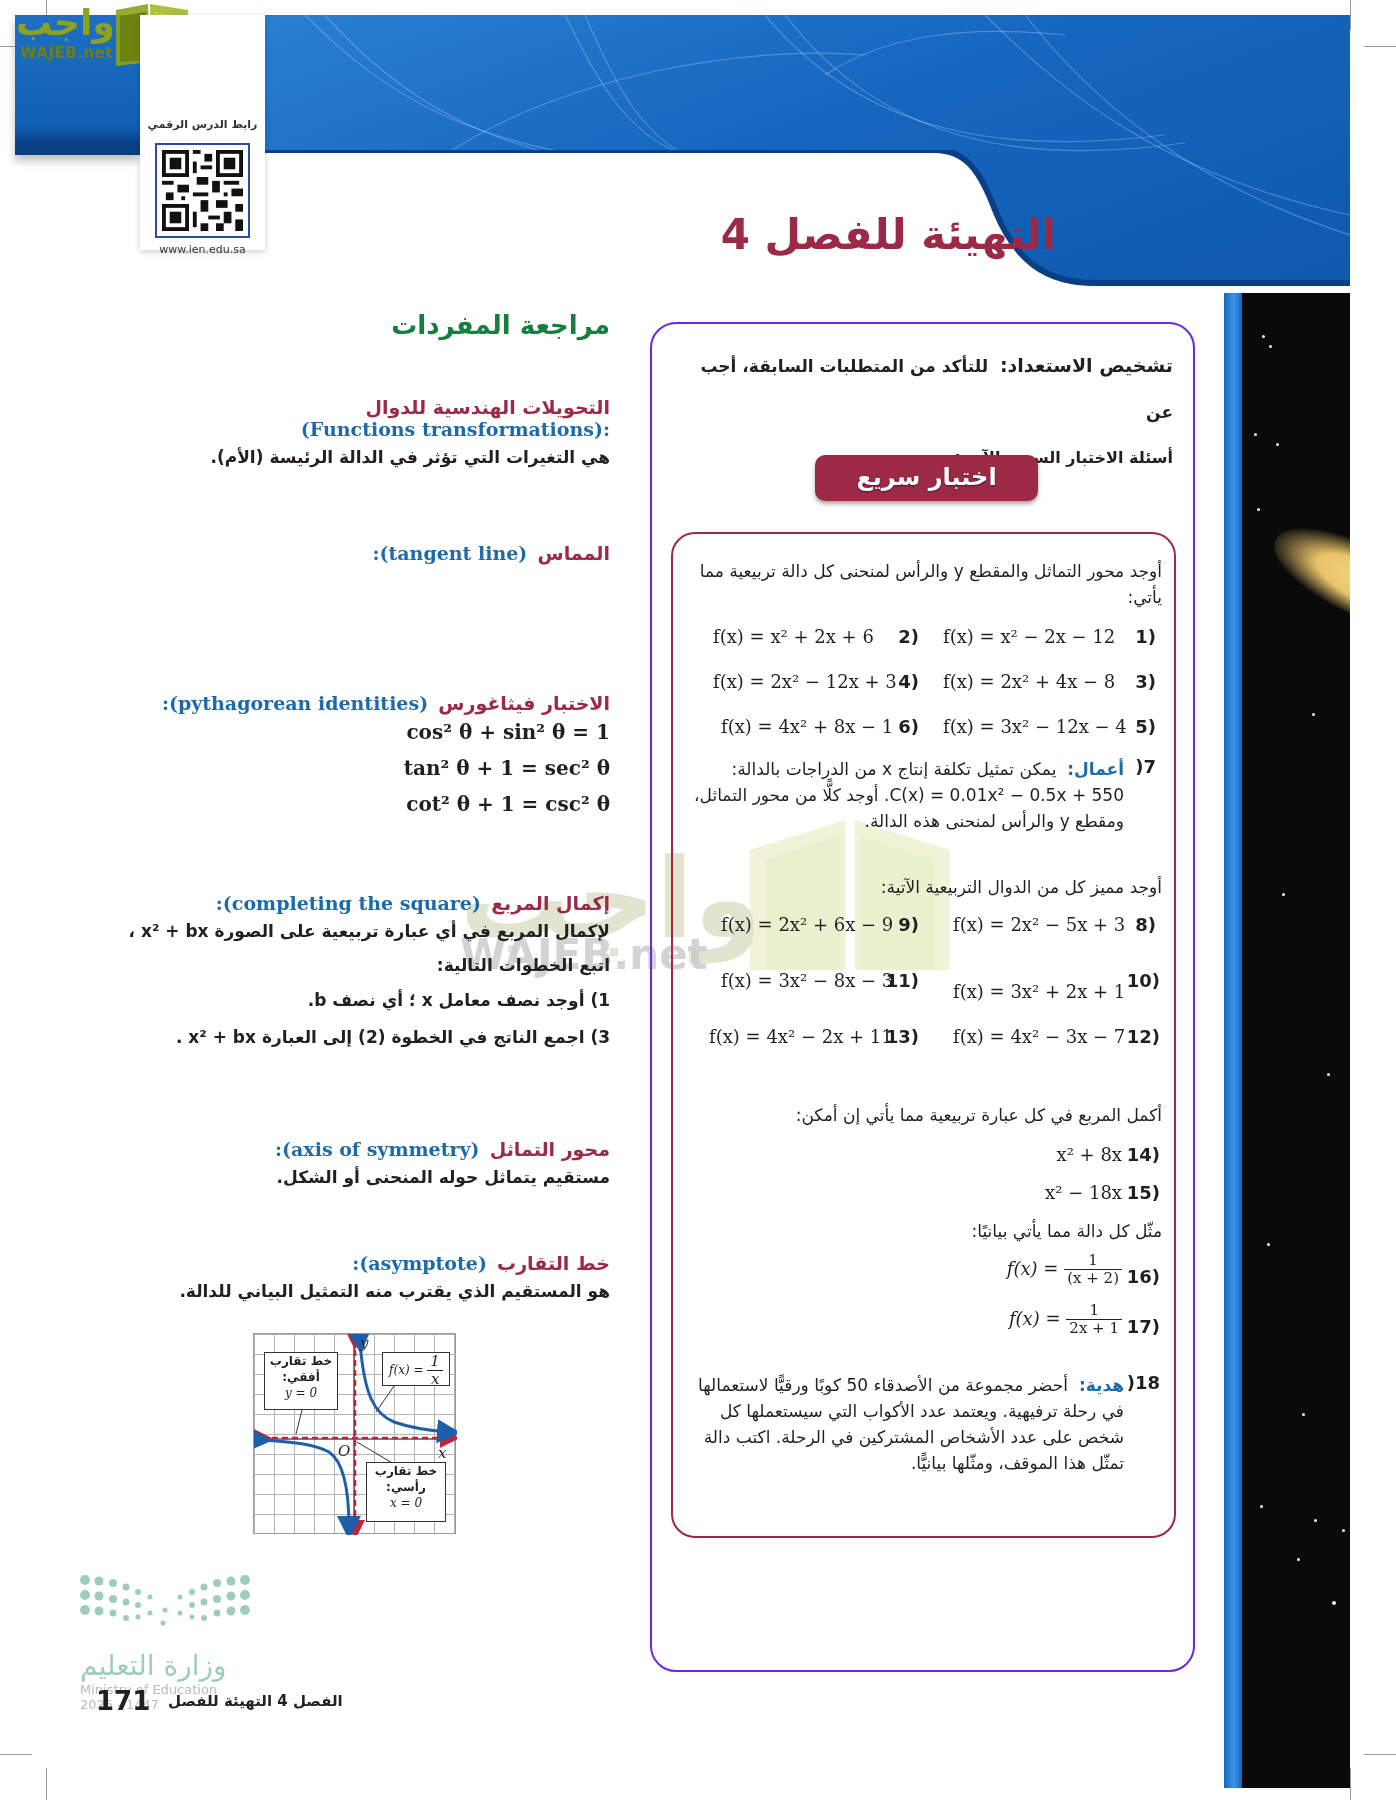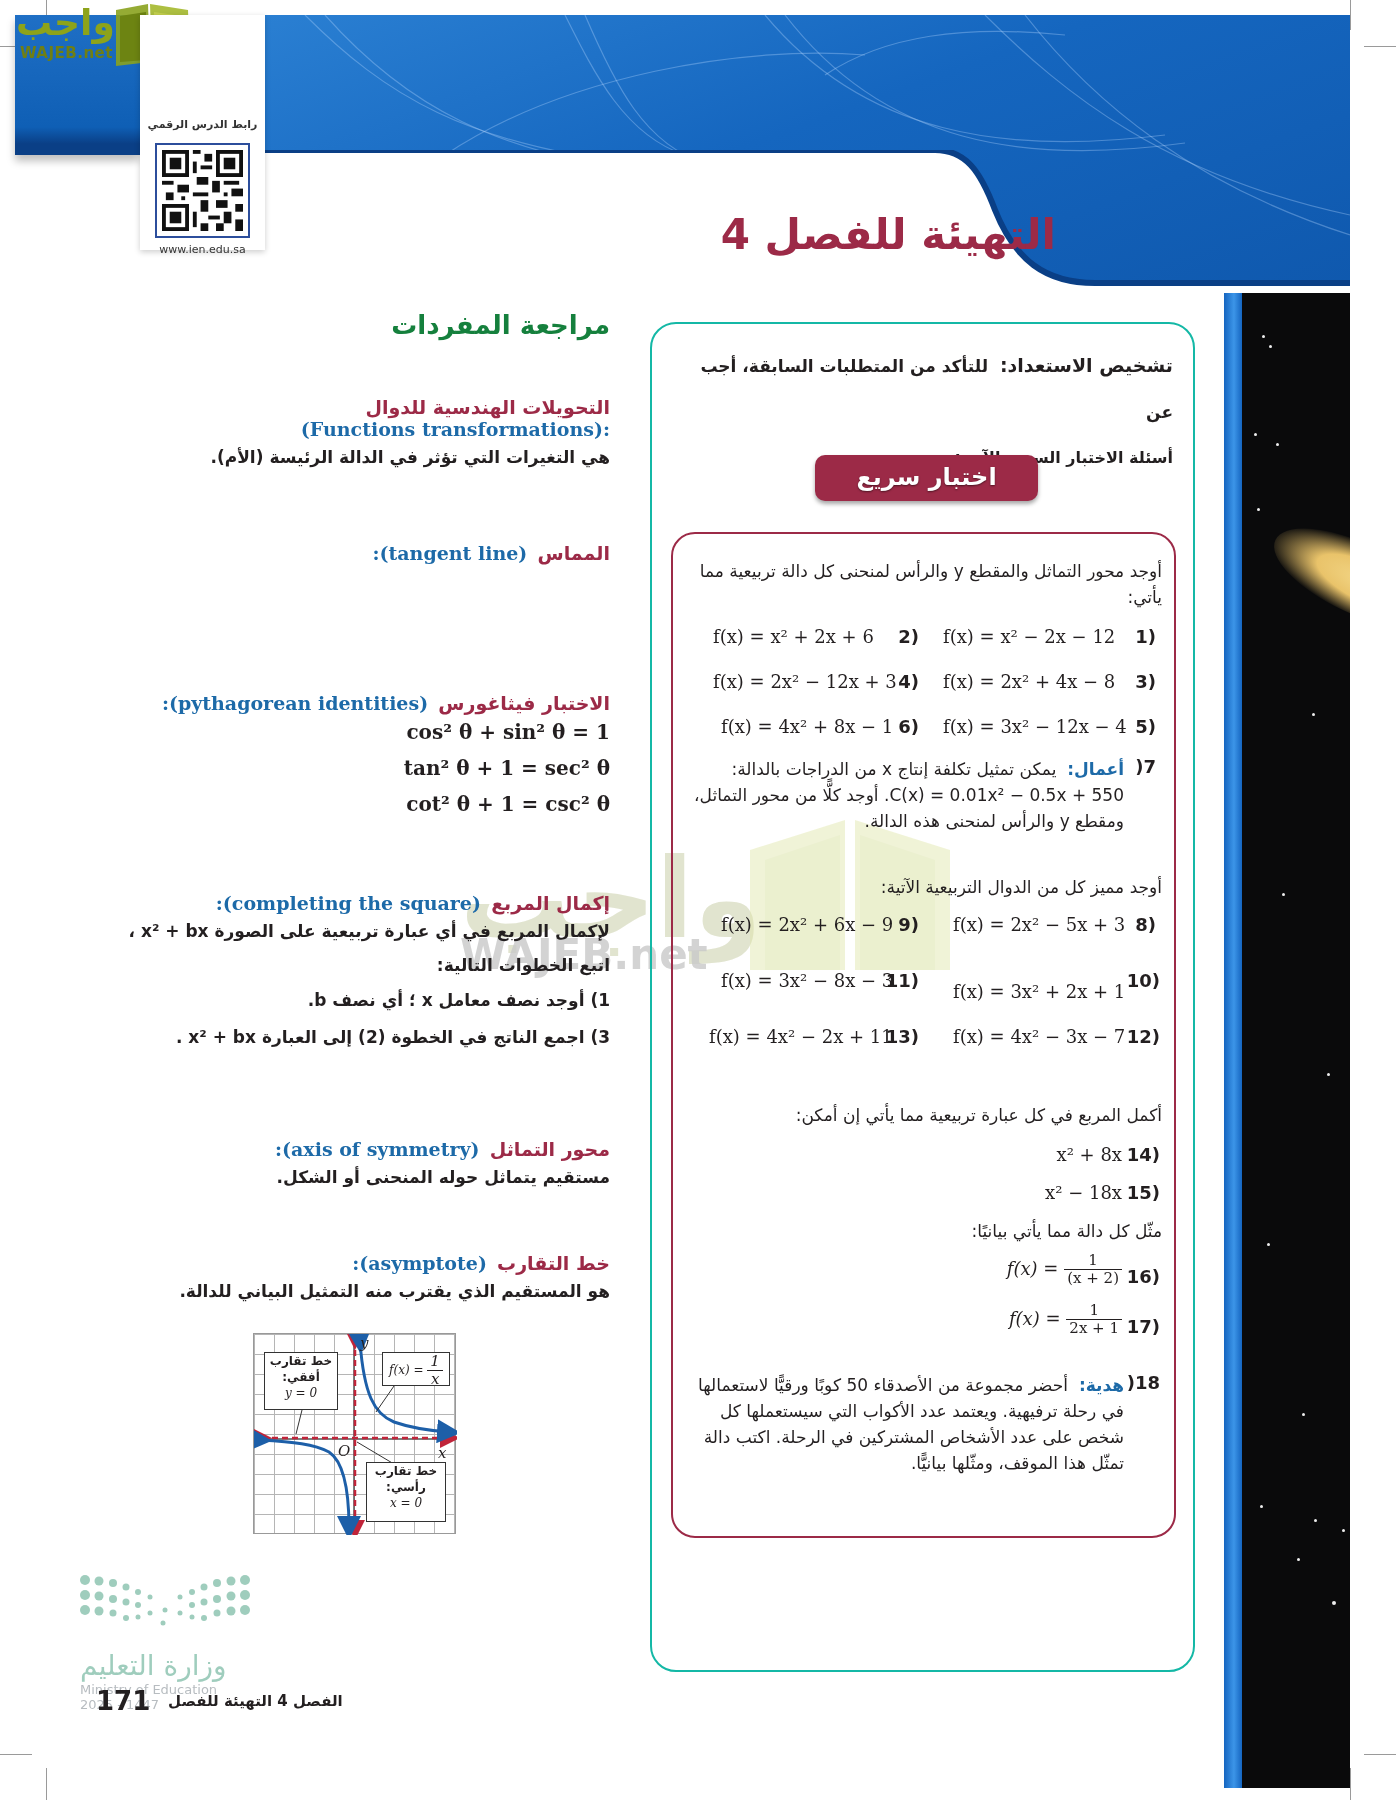--- a/index.html
+++ b/index.html
@@ -78,21 +78,21 @@
   .moe { position: absolute; left: 80px; top: 1575px; width: 170px; }
   .moe-dots { width: 170px; height: 60px; }
   .moe-ar { font-size: 28px; color: #9fcdbd; direction: rtl; text-align: left; margin-top: 10px; }
   .moe-en { font-size: 13px; color: #b7bcc0; margin-top: 0px; }
   .moe-year { font-size: 13px; color: #b7bcc0; }
   .page-num { position: absolute; left: 96px; top: 1686px; font-size: 26px; font-weight: bold; color: #231f20; }
   .footer-text { position: absolute; left: 168px; top: 1692px; font-size: 15px; font-weight: bold; direction: rtl; color: #231f20; }
 
   
   .ready-box { position: absolute; left: 650px; top: 322px; width: 545px; height: 1350px;
-    border: 2px solid #14b8a6; border-radius: 26px; }
+    border: 2px solid #6d28d9; border-radius: 26px; }
   .ready-intro { position: absolute; right: 20px; top: 18px; width: 500px; direction: rtl; text-align: right;
     font-size: 17px; font-weight: bold; line-height: 46px; }
   .ready-intro .lead { font-size: 19px; }
   .quiz-badge { position: absolute; left: 815px; top: 455px; width: 223px; height: 46px; background: #9c2a47;
     border-radius: 10px; color: #fff; font-size: 24px; font-weight: bold; text-align: center; line-height: 44px;
     box-shadow: 0 3px 4px rgba(0,0,0,0.35); direction: rtl; text-shadow: 0 1px 2px rgba(0,0,0,0.5); }
   .quiz-box { position: absolute; left: 671px; top: 532px; width: 505px; height: 1006px;
     border: 2px solid #9c2a47; border-radius: 24px; }
   .q-num { position: absolute; font-weight: bold; font-size: 18px; direction: rtl; }
   .q-expr { position: absolute; font-family: "DejaVu Serif", serif; font-size: 18px; white-space: nowrap; direction: ltr; }

